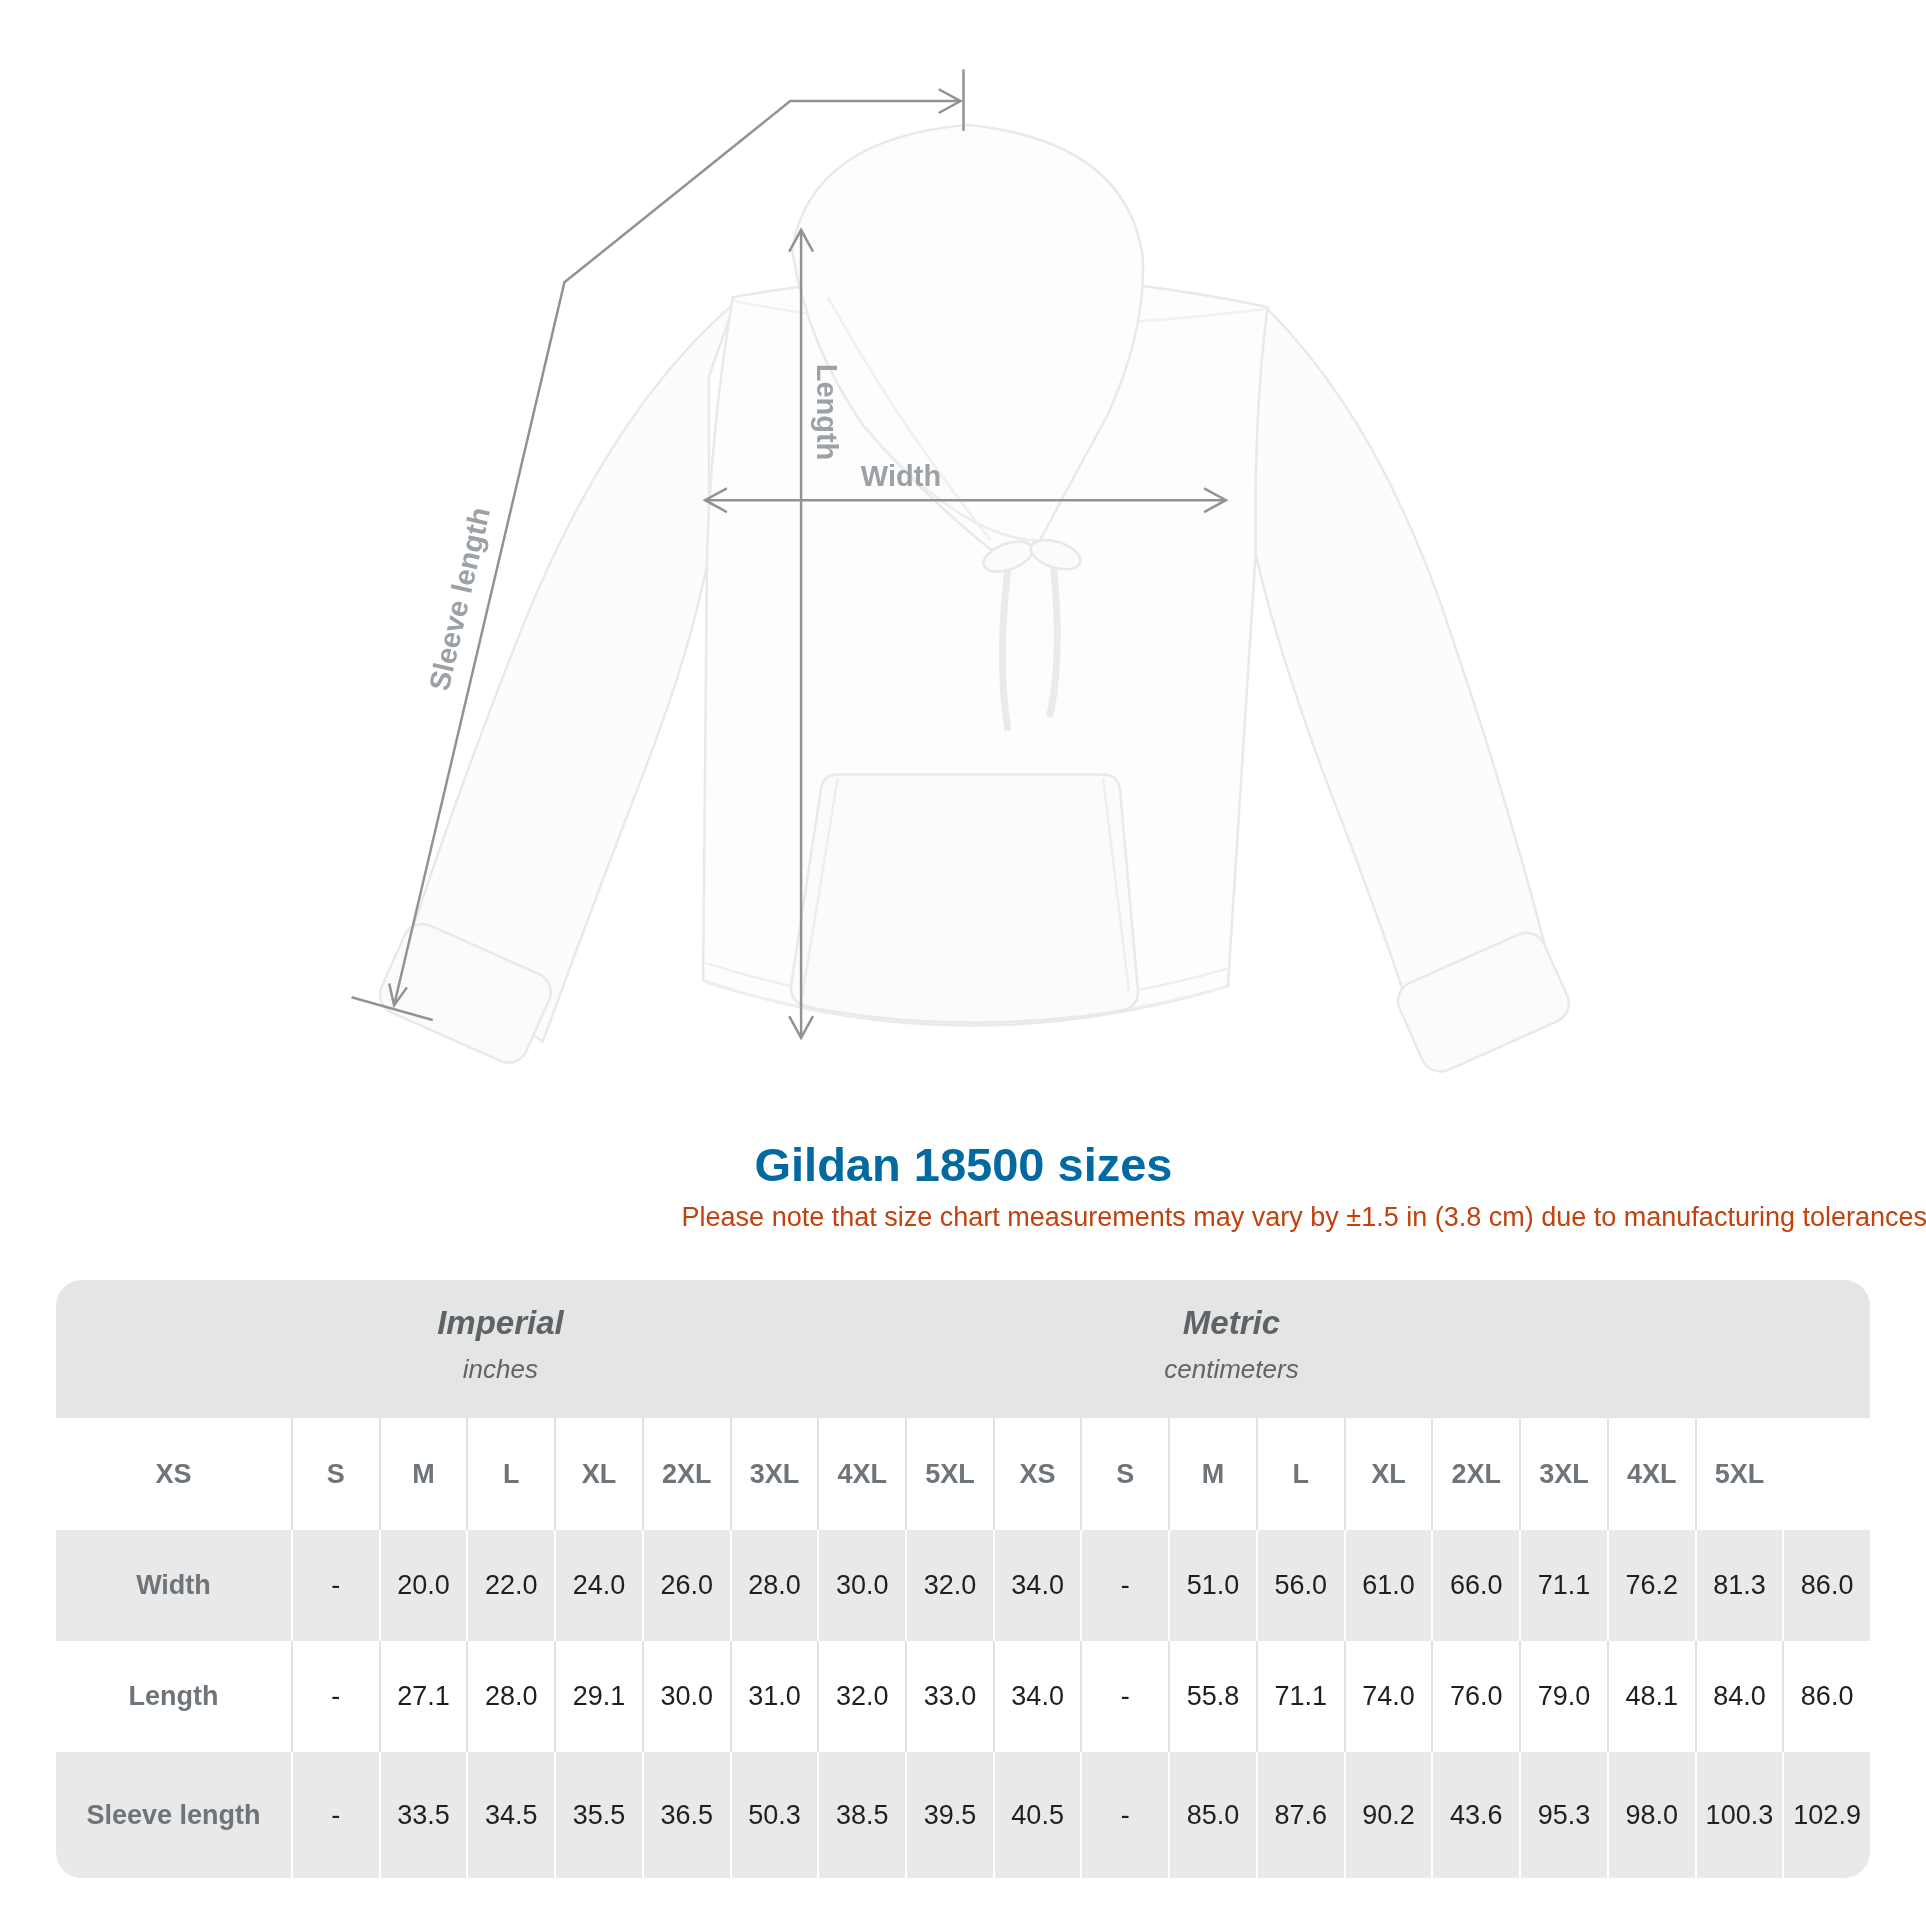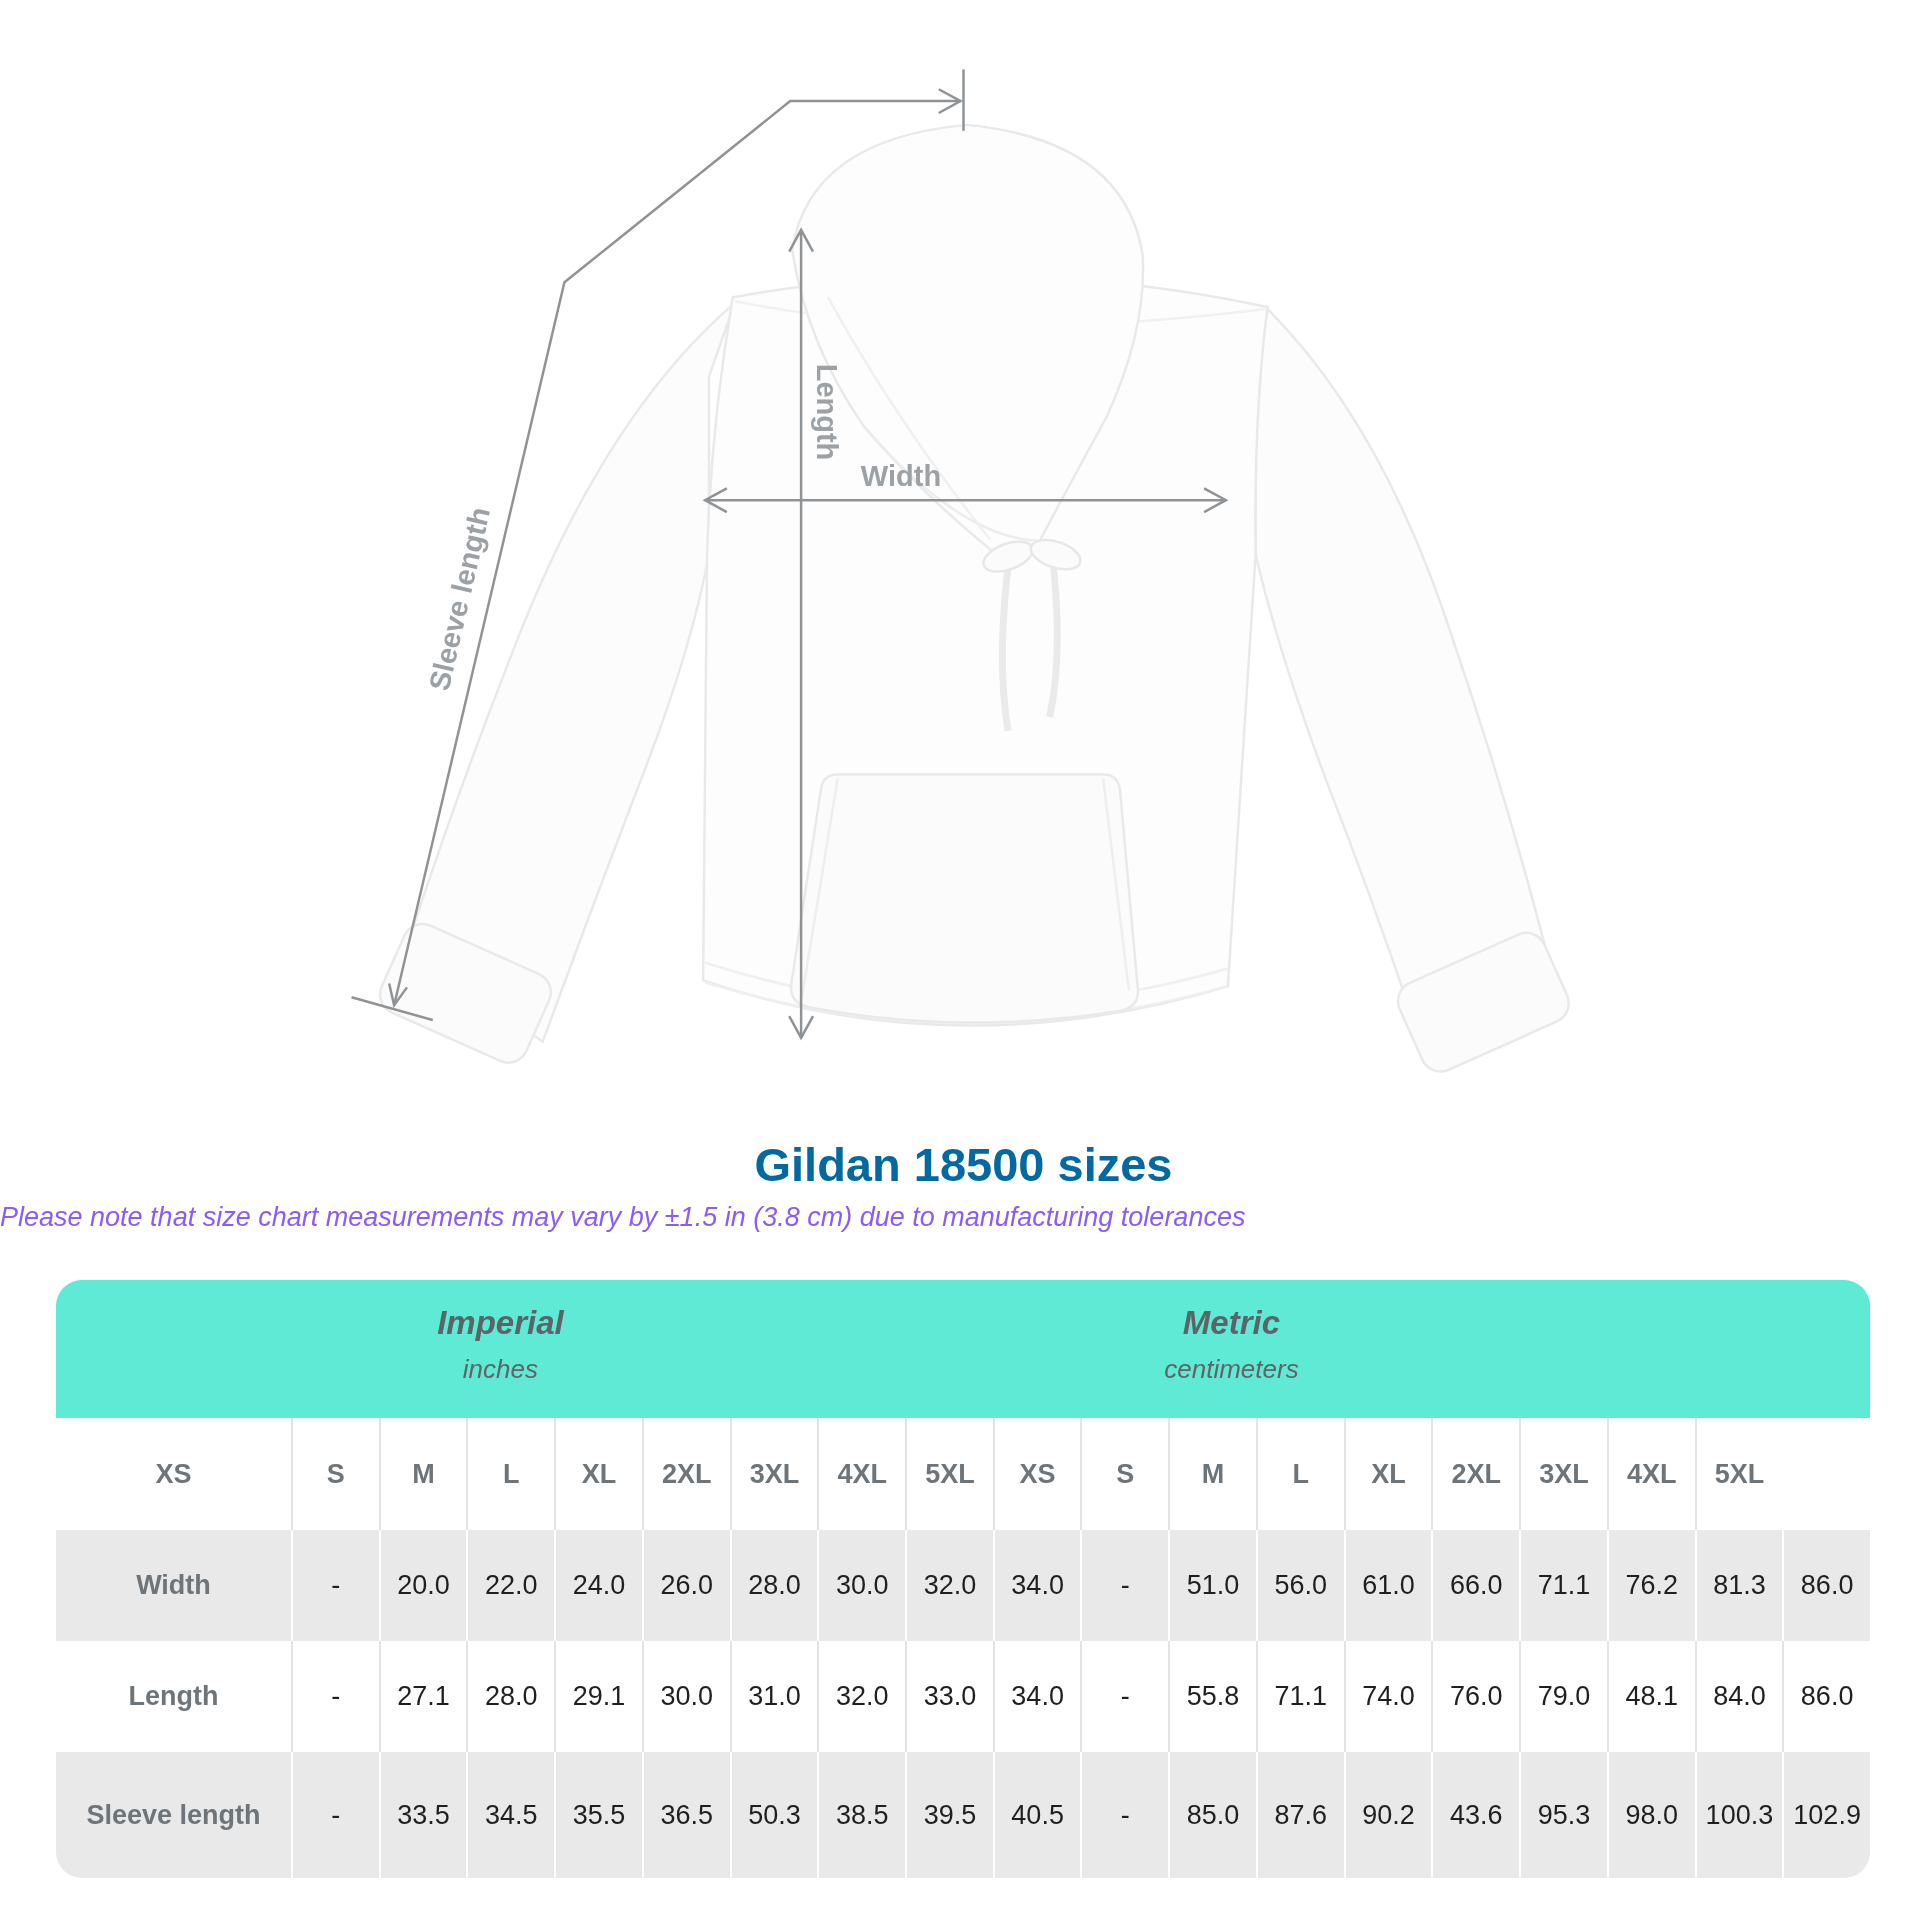--- a/index.html
+++ b/index.html
@@ -15,29 +15,29 @@
   }
   #width-label{left:901px;top:476px;transform:translate(-50%,-50%);}
   #length-label{left:826px;top:412px;transform:translate(-50%,-50%) rotate(90deg);}
   #sleeve-label{left:460px;top:599px;transform:translate(-50%,-50%) rotate(-77deg);}
   
   .title{
     position:absolute;left:0;right:0;top:1137px;text-align:center;
     font-size:47px;font-weight:bold;color:#0369a1;margin:0;
   }
   .subtitle{
-    position:absolute;left:0;right:0;top:1202px;text-align:left;
-    font-size:27px;font-style:italic;color:#8b5cf6;margin:0;
+    position:absolute;left:0;right:0;top:1202px;text-align:right;
+    font-size:27px;color:#c2410c;margin:0;
   }
   
   .size-table{
     position:absolute;left:56px;top:1280px;width:1814px;height:598px;
     border-radius:26px;overflow:hidden;
   }
-  .unit-band{position:relative;height:138px;background:#5eead4;}
+  .unit-band{position:relative;height:138px;background:#e5e5e5;}
   .unit-group{position:absolute;top:24px;text-align:center;transform:translateX(-50%);}
   .unit-group .uname{font-size:33px;font-weight:bold;font-style:italic;color:#5c6468;}
   .unit-group .usub{font-size:26px;font-style:italic;color:#5f6468;margin-top:12px;}
   #grp-imperial{left:24.5%;}
   #grp-metric{left:64.8%;}
   .trow{display:grid;grid-template-columns:235px repeat(18,1fr);}
   .trow.header{height:112px;background:#ffffff;--sep:#e3e3e3;}
   .trow.r-gray{background:#e9e9e9;--sep:rgba(255,255,255,.95);}
   .trow.r-white{background:#ffffff;--sep:#e3e3e3;}
   .trow.r1{height:111px;}

